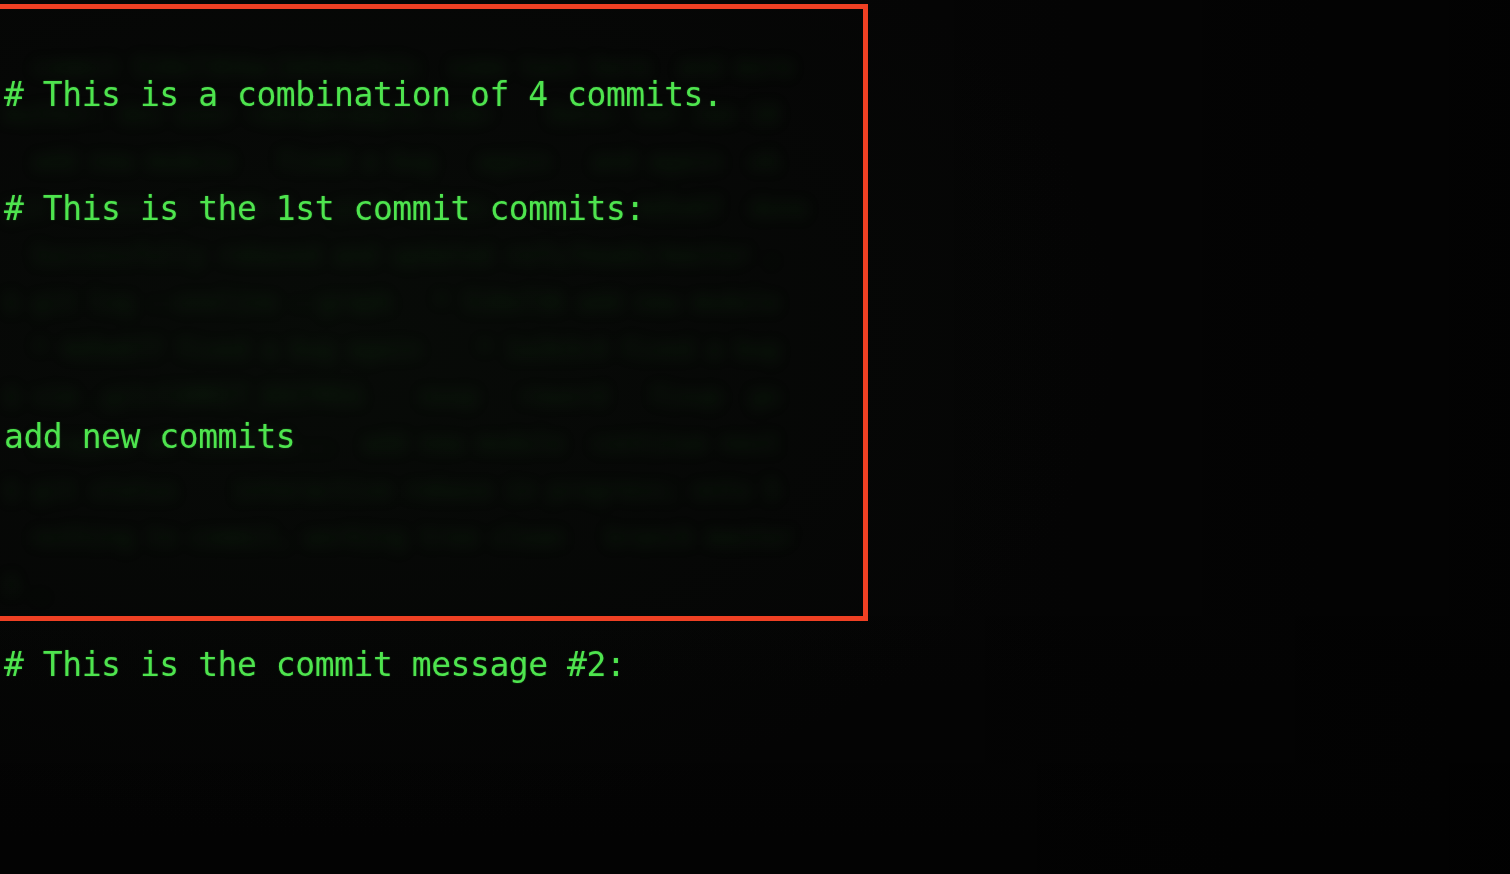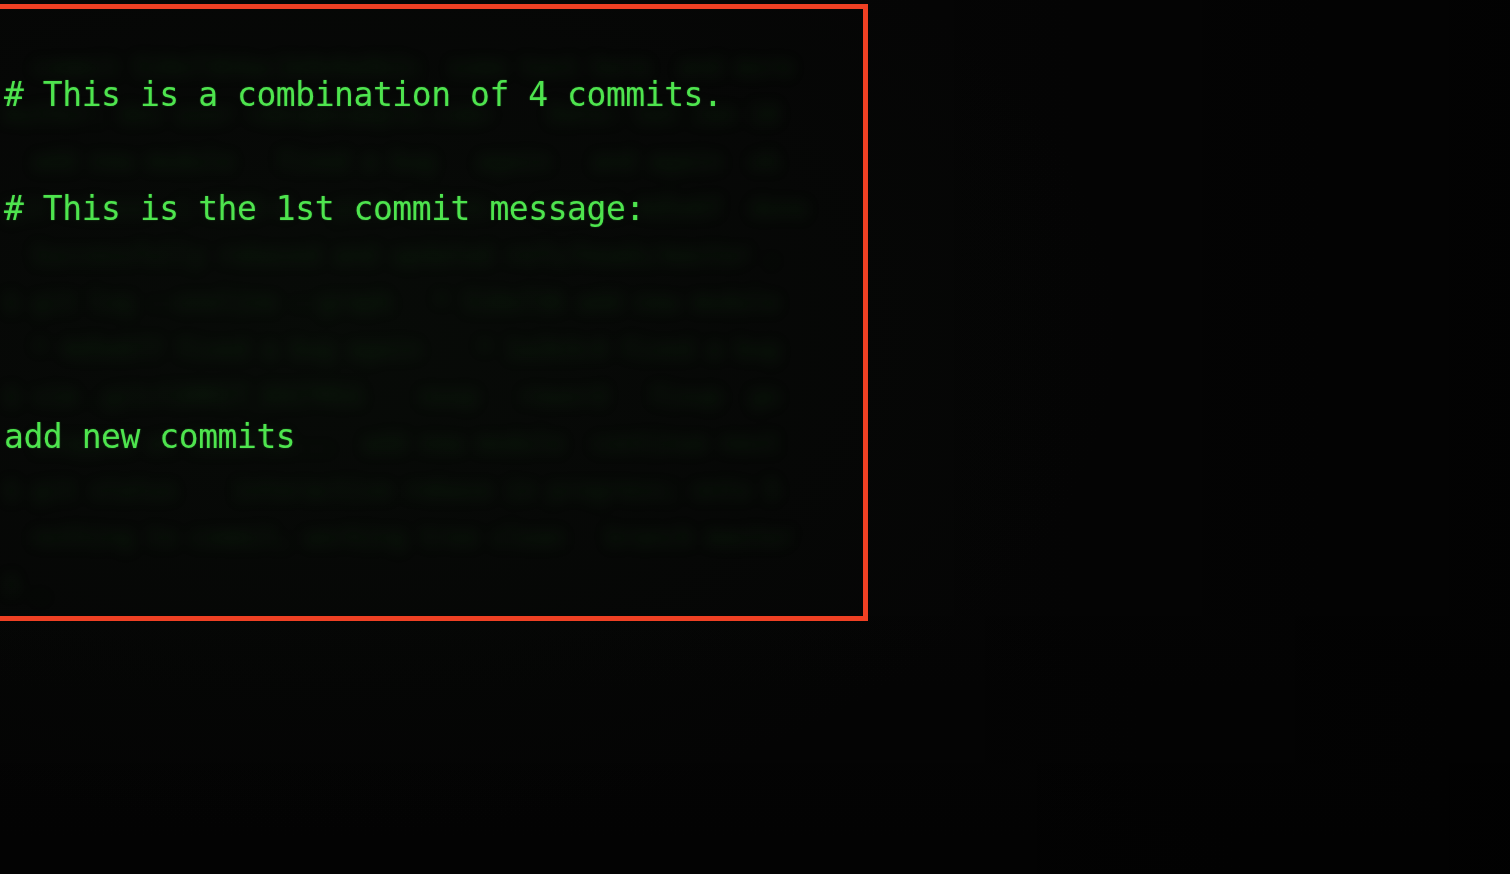--- a/index.html
+++ b/index.html
@@ -93,24 +93,25 @@
  $ vim .git/COMMIT_EDITMSG    noop   reword   fixup  go
    Stopped at 518e736...  add new module  continue next
  $ git status    interactive rebase in progress; onto 5
    nothing to commit, working tree clean   branch master
  $ _</div>
   </div>
   <div id="vignette"></div>
 
   <div id="term-text" style="color: rgb(78, 228, 78);">
     <span class="tline"># This is a combination of 4 commits.</span>
-    <span class="tline"># This is the 1st commit message:</span>
+    <span class="tline"># This is the 1st commit commits:</span>
     <span class="tline"></span>
     <span class="tline">add new commits</span>
     <span class="tline"></span>
+    <span class="tline"># This is the commit message #2:</span>
     <span class="tline"></span>
     
     
     
     
     
     
     
     
     

